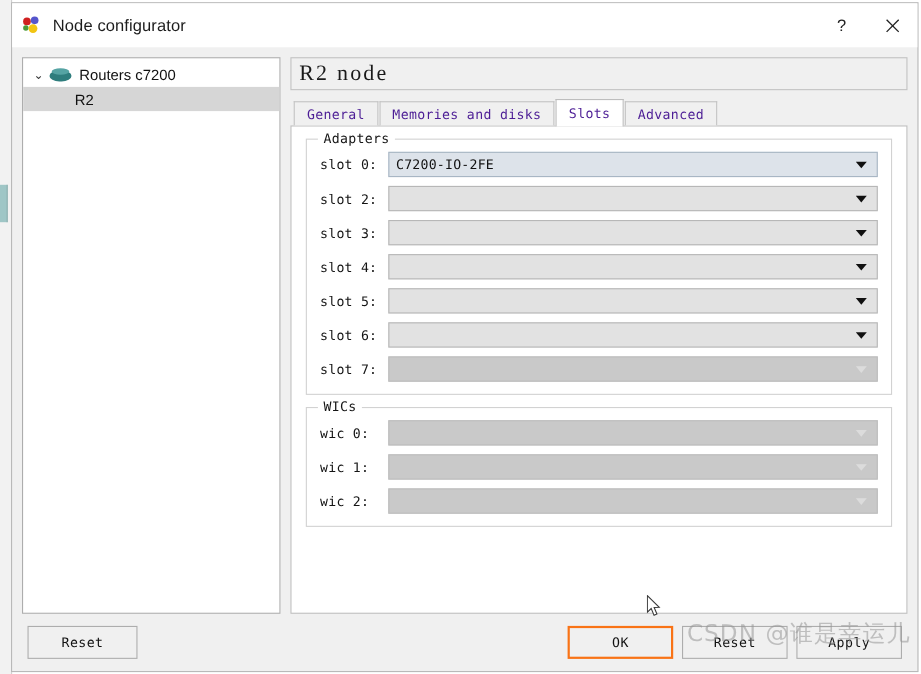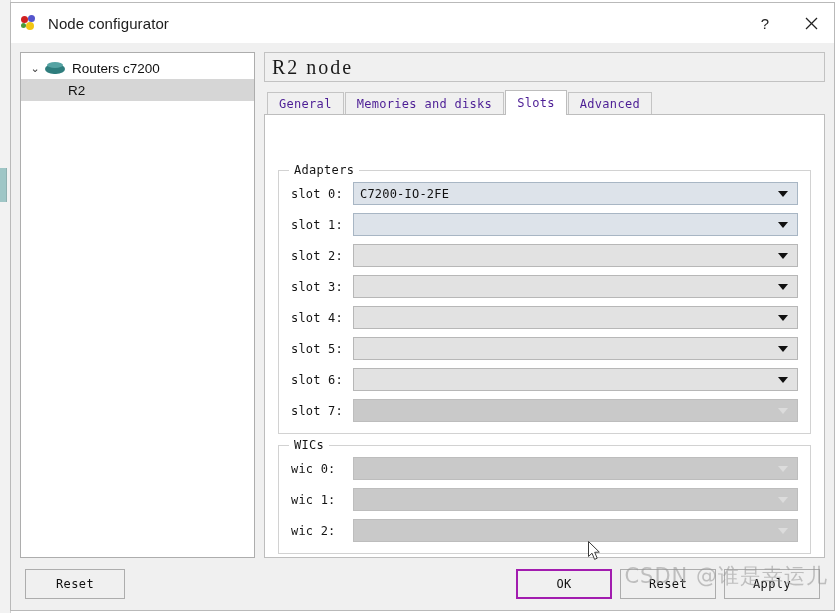--- a/index.html
+++ b/index.html
@@ -245,21 +245,21 @@
     position: absolute;
     top: -8px;
     left: 10px;
     background: #ffffff;
     padding: 0 5px;
     font-family: "DejaVu Sans Mono", monospace;
     font-size: 12px;
     color: #141414;
     letter-spacing: 0.3px;
   }
-  #adapters-group { flex: 0 0 auto; margin-top: 44px; }
+  #adapters-group { flex: 0 0 auto; }
   #wics-group { flex: 0 0 auto; }
 
   .field-row {
     display: flex;
     align-items: center;
     height: 27px;
     margin-top: 4px;
   }
   .field-label {
     width: 62px;
@@ -338,21 +338,21 @@
     cursor: default;
     letter-spacing: 0.4px;
   }
   #reset-button { min-width: 100px; }
   #footer-right {
     margin-left: auto;
     display: flex;
     gap: 8px;
   }
   .btn.default {
-    border: 2px solid #a21caf;
+    border: 2px solid #f97316;
     background: #f0f0f0;
   }
 
   
   #watermark {
     position: absolute;
     right: 6px;
     top: 4px;
     font-size: 21px;
     color: rgba(150,150,150,0.55);
@@ -434,27 +434,20 @@
             <span class="gb-title">Adapters</span>
 
             <div class="field-row">
               <span class="field-label">slot 0:</span>
               <div class="combo">
                 <span class="combo-text">C7200-IO-2FE</span>
                 <span class="arrow"></span>
               </div>
             </div>
 
-            <div class="field-row">
-              <span class="field-label">slot 1:</span>
-              <div class="combo">
-                <span class="combo-text"></span>
-                <span class="arrow"></span>
-              </div>
-            </div>
 
             <div class="field-row">
               <span class="field-label">slot 2:</span>
               <div class="combo plain">
                 <span class="combo-text"></span>
                 <span class="arrow"></span>
               </div>
             </div>
 
             <div class="field-row">

